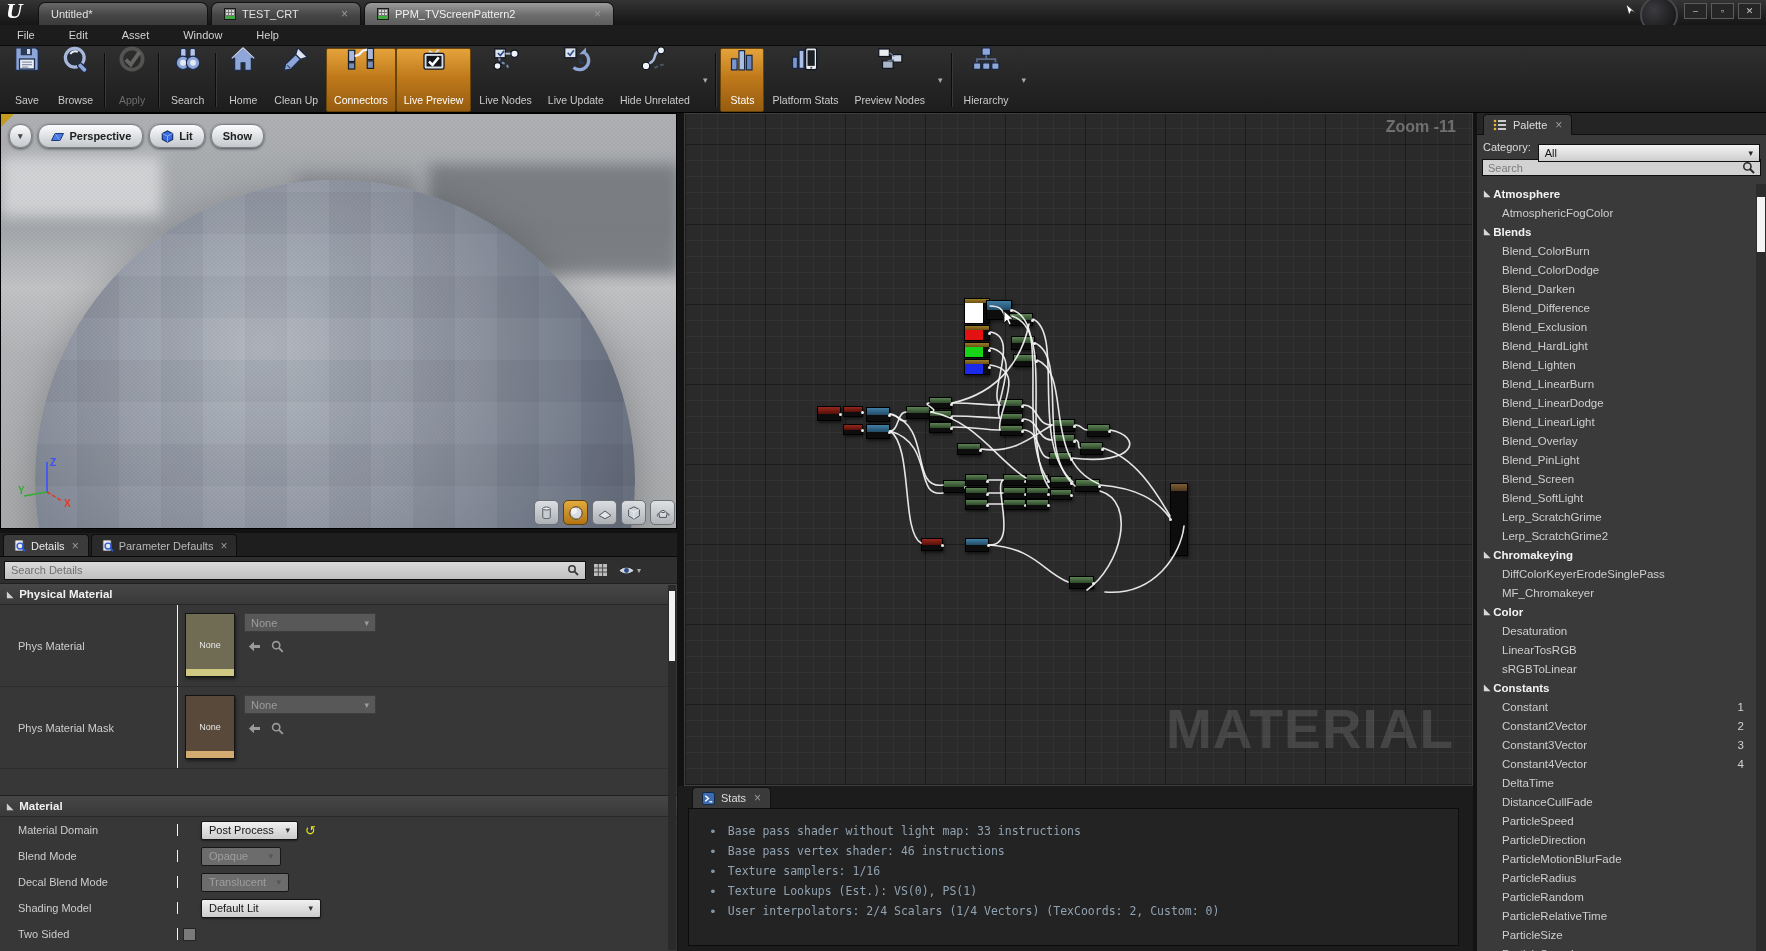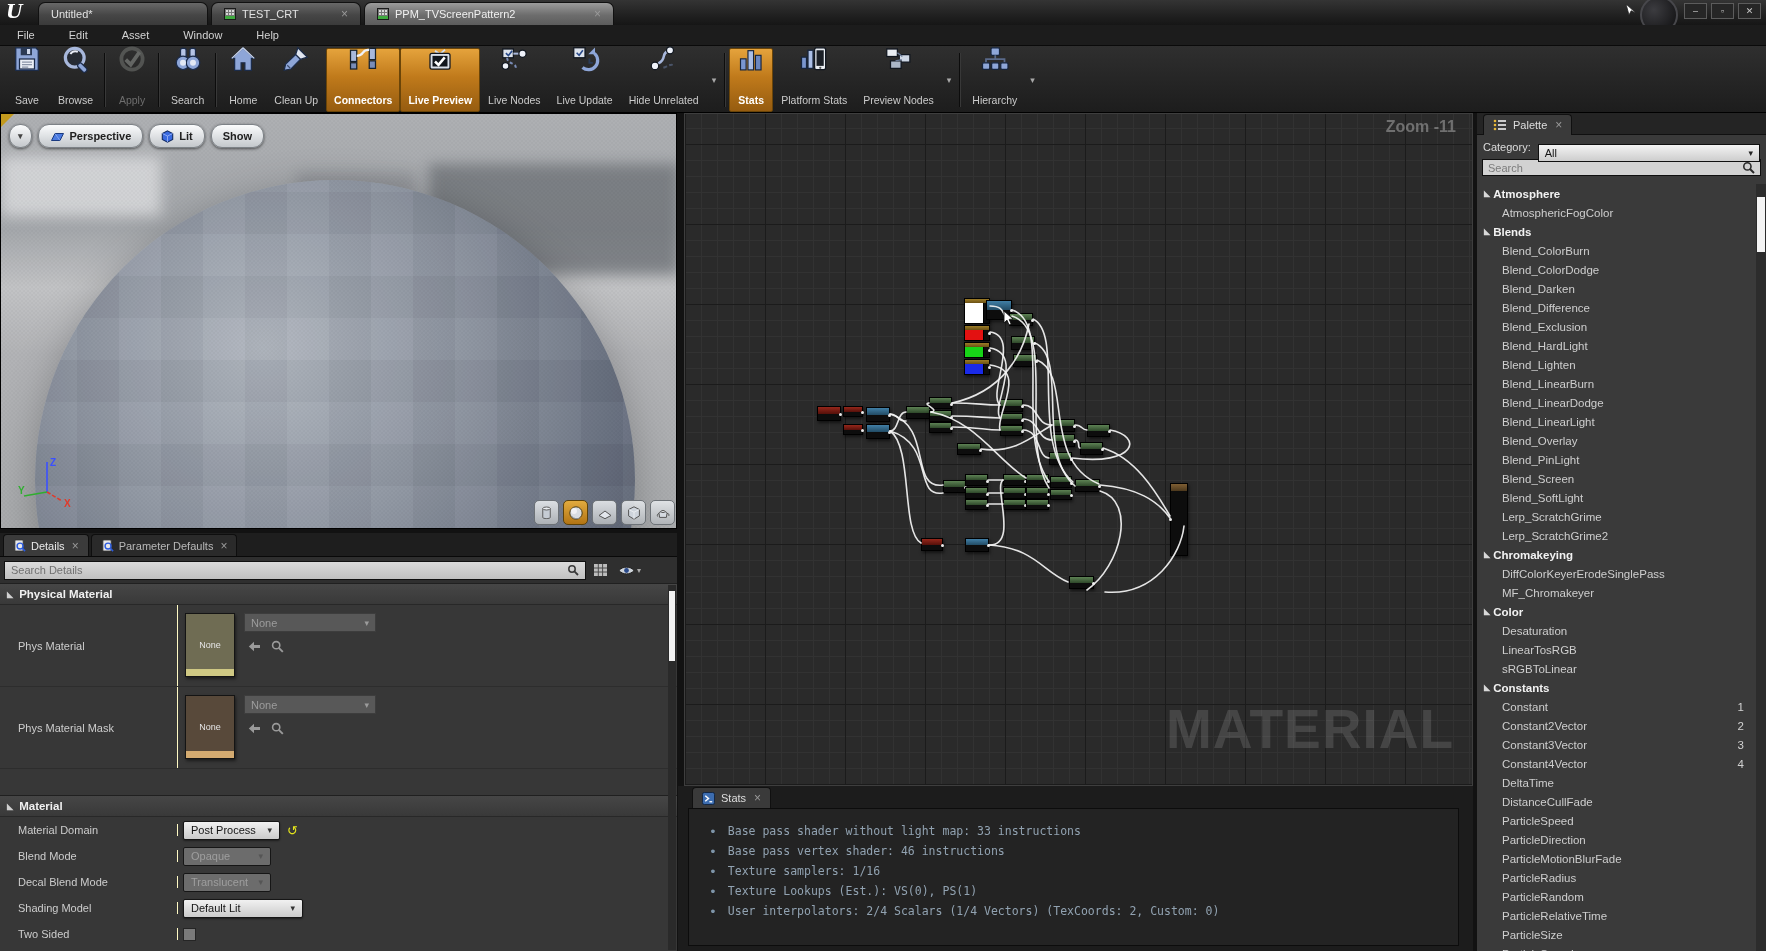--- a/index.html
+++ b/index.html
@@ -32,21 +32,21 @@
   .menu-item{padding:3px 11px;color:#d2d2d2;font-size:11px;}
   
   #toolbar{position:absolute;left:0;top:46px;width:100%;height:67px;box-sizing:border-box;
            background:linear-gradient(180deg,#2f2f2f,#242424 60%,#1d1d1d);border-bottom:1px solid #000;
            display:flex;align-items:stretch;padding:2px 2px 0 4px;}
   .tbtn{display:flex;flex-direction:column;align-items:center;justify-content:flex-end;
         gap:20px;padding:3px 7px 5px;border:1px solid transparent;border-radius:2px;}
   .tbtn .ticon{height:37px;display:flex;align-items:center;}
   .tbtn .tlabel{font-size:10.5px;color:#cbcbcb;white-space:nowrap;}
   .tbtn.active{background:linear-gradient(180deg,#e5a33c,#c07a1b 45%,#965c10);border-color:#6b4508;}
-  .tbtn.active .tlabel{color:#fff;font-weight:bold;}
+  .tbtn.active .tlabel{color:#fff;}
   .tbtn.disabled .ticon{opacity:.5;filter:grayscale(.8);}
   .tbtn.disabled .tlabel{color:#6e6e6e;}
   .tsep{width:0;border-left:1px solid #0c0c0c;border-right:1px solid #383838;margin:5px 3px;}
   .tcaret{align-self:center;color:#a8a8a8;font-size:9px;padding:0 5px;}
   
   #viewport{position:absolute;left:0;top:113px;width:677px;height:416px;overflow:hidden;
             background:linear-gradient(180deg,#aeb0b3 0%,#a4a7ab 28%,#c2c3c5 42%,#b2b3b6 58%,#aaacae 100%);
             border:1px solid #000;box-sizing:border-box;}
   .env{position:absolute;filter:blur(7px);}
   #env1{left:428px;top:50px;width:250px;height:110px;background:#6d7176;opacity:.75;}
@@ -96,21 +96,21 @@
   .thumb{width:50px;height:64px;border:1px solid #141414;display:flex;align-items:center;justify-content:center;
          font-size:9px;color:#e6e6e6;box-sizing:border-box;box-shadow:1px 2px 3px rgba(0,0,0,.5);}
   .thumb.olive{background:linear-gradient(180deg,#6f6c53 0 88%,#cfc883 88%);}
   .thumb.brown{background:linear-gradient(180deg,#58493a 0 88%,#d3aa70 88%);}
   .combo-col{display:flex;flex-direction:column;gap:8px;}
   .combo{width:132px;height:19px;background:#585858;border:1px solid #3d3d3d;color:#9c9c9c;font-size:11px;
          display:flex;align-items:center;justify-content:space-between;padding:0 6px;box-sizing:border-box;}
   .mini-icons{display:flex;gap:10px;align-items:center;padding-left:4px;}
   .prow{height:26px;display:flex;align-items:center;background:#373737;}
   .pdrop{height:19px;display:flex;align-items:center;justify-content:space-between;gap:8px;padding:0 7px;
-         font-size:11px;border:1px solid #161616;border-radius:2px;box-sizing:border-box;margin-left:5px;}
+         font-size:11px;border:1px solid #161616;border-radius:2px;box-sizing:border-box;margin-left:23px;}
   .pdrop.en{background:linear-gradient(180deg,#f1f1f1,#cbcbcb);color:#141414;box-shadow:0 1px 2px rgba(0,0,0,.45);}
   .pdrop.dis{background:#6c6c6c;color:#9e9e9e;}
   .pdrop .ca{font-size:9px;color:#333;}
   .pdrop.dis .ca{color:#555;}
   .reset{color:#e3e31c;font-size:13px;margin-left:7px;}
   .pcheck{width:13px;height:13px;background:#7a7a7a;border:1px solid #252525;margin-left:5px;box-sizing:border-box;}
   #dscroll{position:absolute;right:1px;top:52px;bottom:1px;width:8px;background:#2a2a2a;}
   #dscroll .thumbv{position:absolute;left:1px;top:6px;width:6px;height:70px;background:#f2f2f2;}
   
   #graph{position:absolute;left:684px;top:113px;width:789px;height:673px;background-color:#2a2a2a;overflow:hidden;
@@ -563,21 +563,21 @@
         <div class="prow">
           <div class="plabel">Material Domain</div>
           <div class="pdrop en" style="width: 97px;">
             <span>Post Process</span>
             <span class="ca">▾</span>
           </div>
           <span class="reset">↺</span>
         </div>
         <div class="prow">
           <div class="plabel">Blend Mode</div>
-          <div class="pdrop dis" style="width: 88px;">
+          <div class="pdrop dis" style="width: 80px;">
             <span>Opaque</span>
             <span class="ca">▾</span>
           </div>
         </div>
         <div class="prow">
           <div class="plabel">Decal Blend Mode</div>
           <div class="pdrop dis" style="width: 88px;">
             <span>Translucent</span>
             <span class="ca">▾</span>
           </div>

